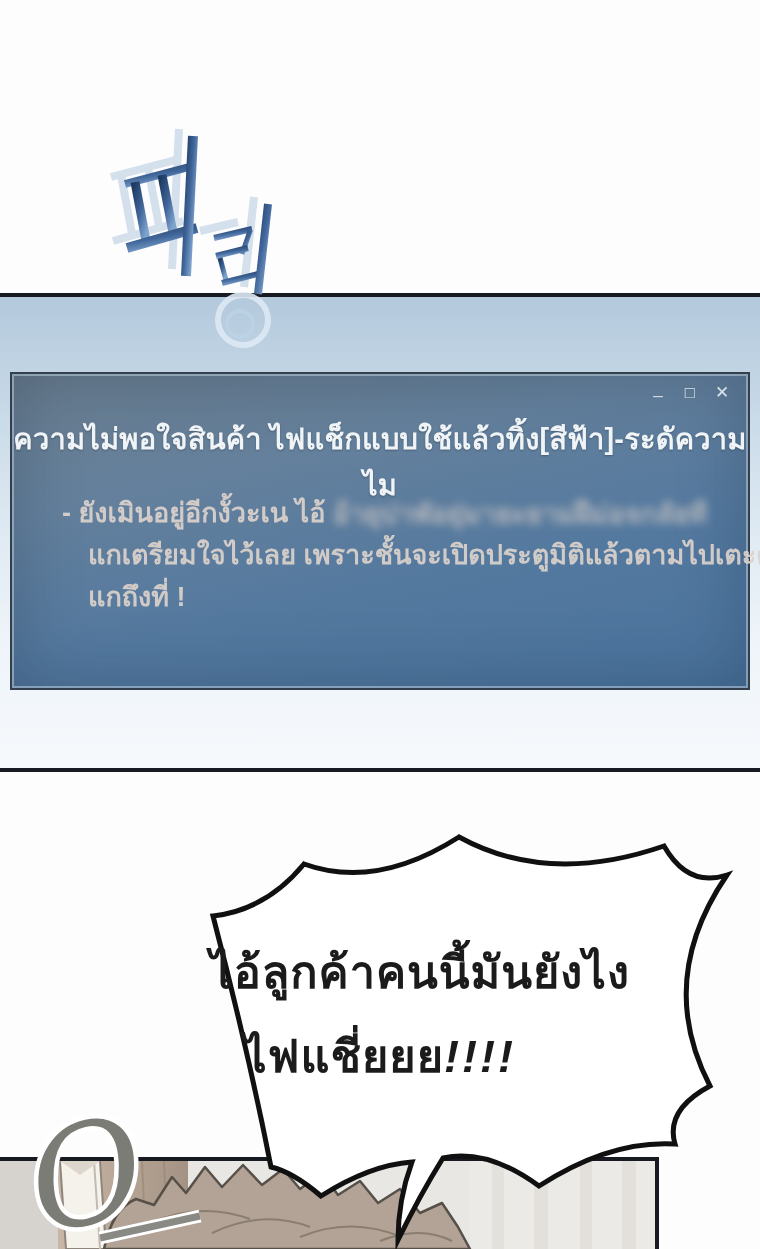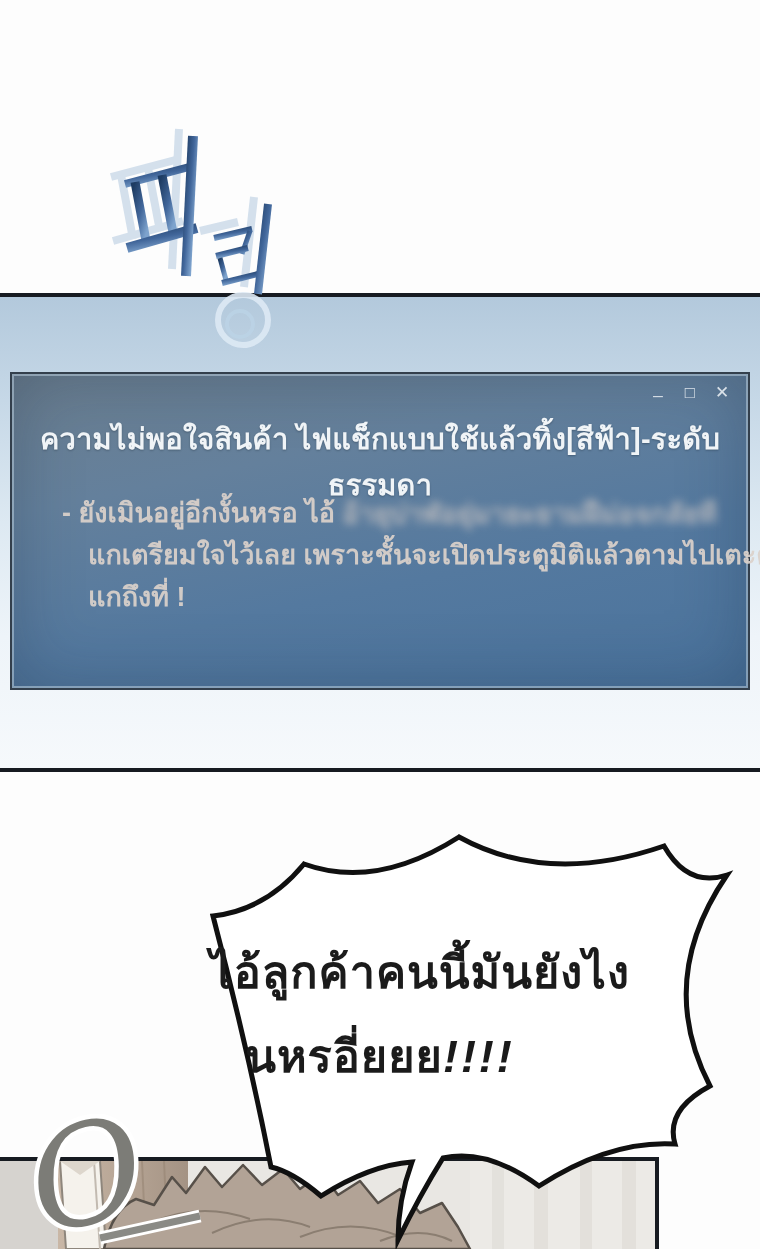--- a/index.html
+++ b/index.html
@@ -67,24 +67,24 @@
 
 <div id="stage">
 
   <div class="panel-blue">
     <div class="chat-window">
       <div class="win-controls">
         <span class="win-btn-min">_</span>
         <span>□</span>
         <span>✕</span>
       </div>
-      <div class="win-title">ความไม่พอใจสินค้า ไฟแช็กแบบใช้แล้วทิ้ง[สีฟ้า]-ระดับธรรมดา</div>
+      <div class="win-title">ความไม่พอใจสินค้า ไฟแช็กแบบใช้แล้วทิ้ง[สีฟ้า]-ระดัความไม</div>
       <div class="win-message">
         <div class="msg-line">
-          <span>- ยังเมินอยู่อีกงั้นหรอ ไอ้</span>
+          <span>- ยังเมินอยู่อีกงั้วะเน ไอ้</span>
           <span class="censored">อ้ายุบ่าฬ่อยุ่มายะยามฝืม่อจกลัยที</span>
         </div>
         <div class="msg-line msg-indent">แกเตรียมใจไว้เลย เพราะชั้นจะเปิดประตูมิติแล้วตามไปเตะตูด</div>
         <div class="msg-line msg-indent">แกถึงที่ !</div>
       </div>
     </div>
   </div>
 
   <svg class="sfx-ding-layer" viewBox="0 0 230 250" aria-hidden="true">
     <defs>
@@ -180,21 +180,21 @@
       Q 487 1148 443 1158
       Q 420 1195 398 1240
       Q 398 1200 412 1162
       Q 370 1165 321 1196
       Q 293 1172 271 1167
       Q 248 1050 213 916
       Q 266 910 304 864
       Q 376 890 459 837 Z" fill="#ffffff" stroke="#101010" stroke-width="5" stroke-linejoin="miter" stroke-miterlimit="14"></path>
   </svg>
   <div class="bubble-text bt1">ไอ้ลูกค้าคนนี้มันยังไง</div>
-  <div class="bubble-text bt2"><span>นหรอี่ยยย</span><span class="exclaim">!!!!</span></div>
+  <div class="bubble-text bt2"><span>ไฟแชี่ยยย</span><span class="exclaim">!!!!</span></div>
 
   <svg class="sfx-o-layer" viewBox="0 0 200 149" aria-hidden="true">
     <text x="8" y="122" font-family="DejaVu Serif, serif" font-style="italic" font-size="138" fill="#7c7c77" stroke="#ffffff" stroke-width="9" paint-order="stroke" transform="rotate(-12 70 75)">O</text>
     <line x1="78" y1="138" x2="178" y2="116" stroke="#ffffff" stroke-width="13"></line>
     <line x1="78" y1="138" x2="178" y2="116" stroke="#8a8a85" stroke-width="7"></line>
   </svg>
 
 </div>
 
 </body></html>

